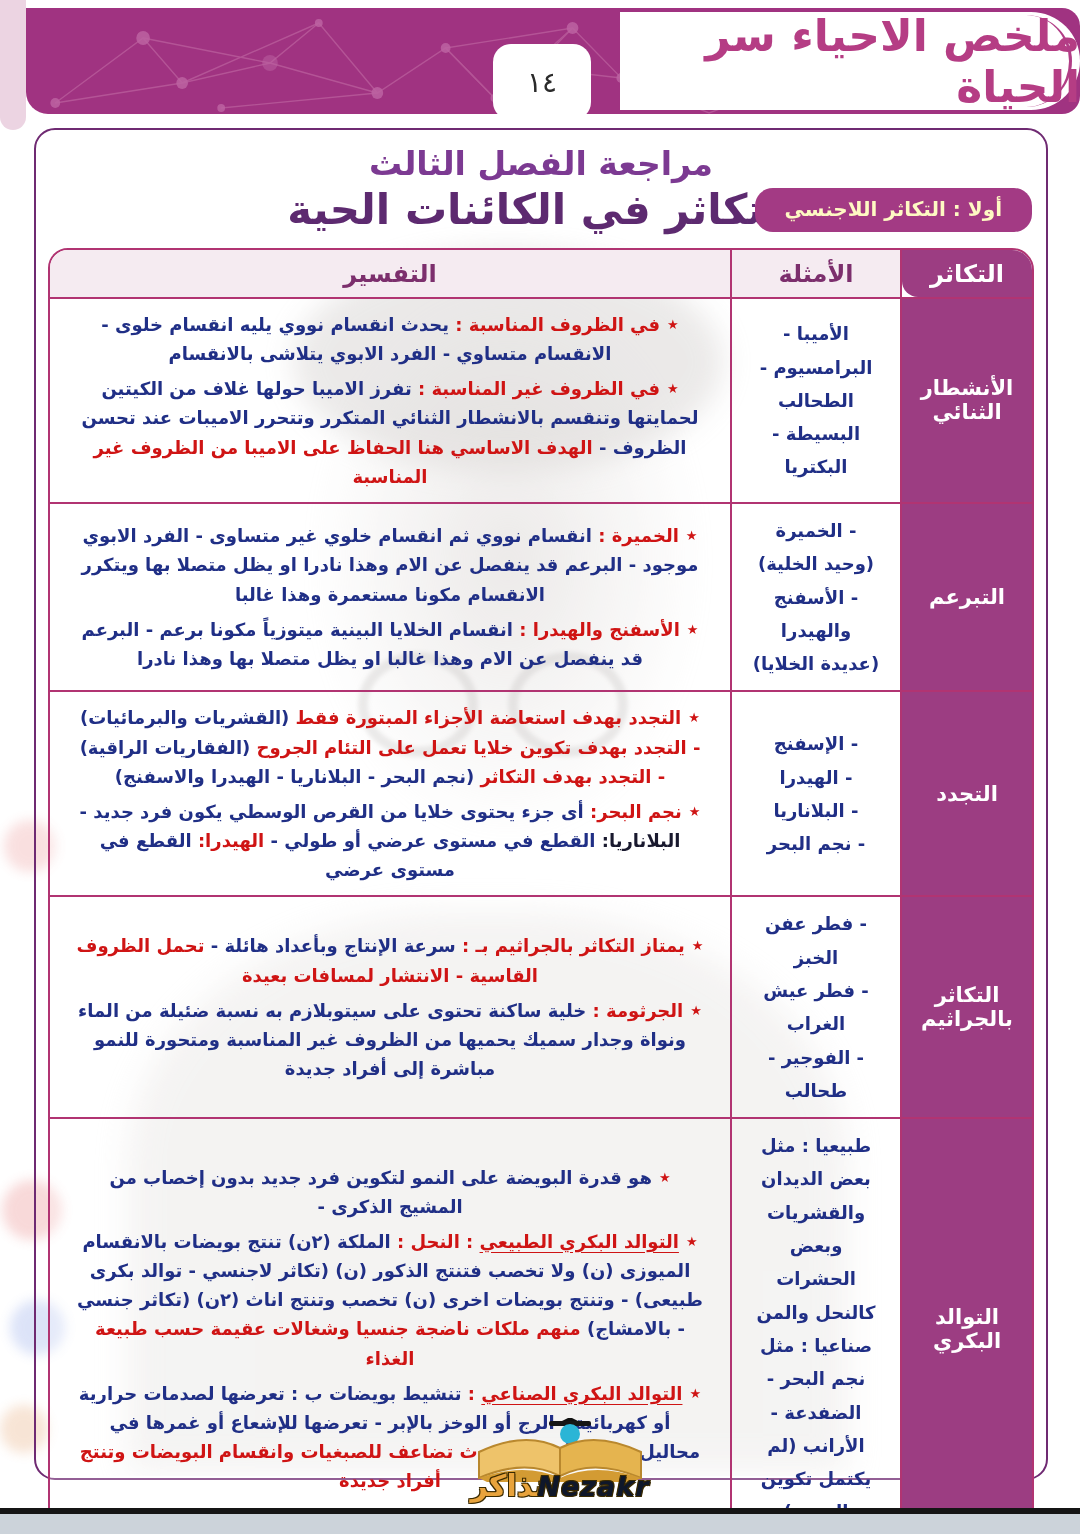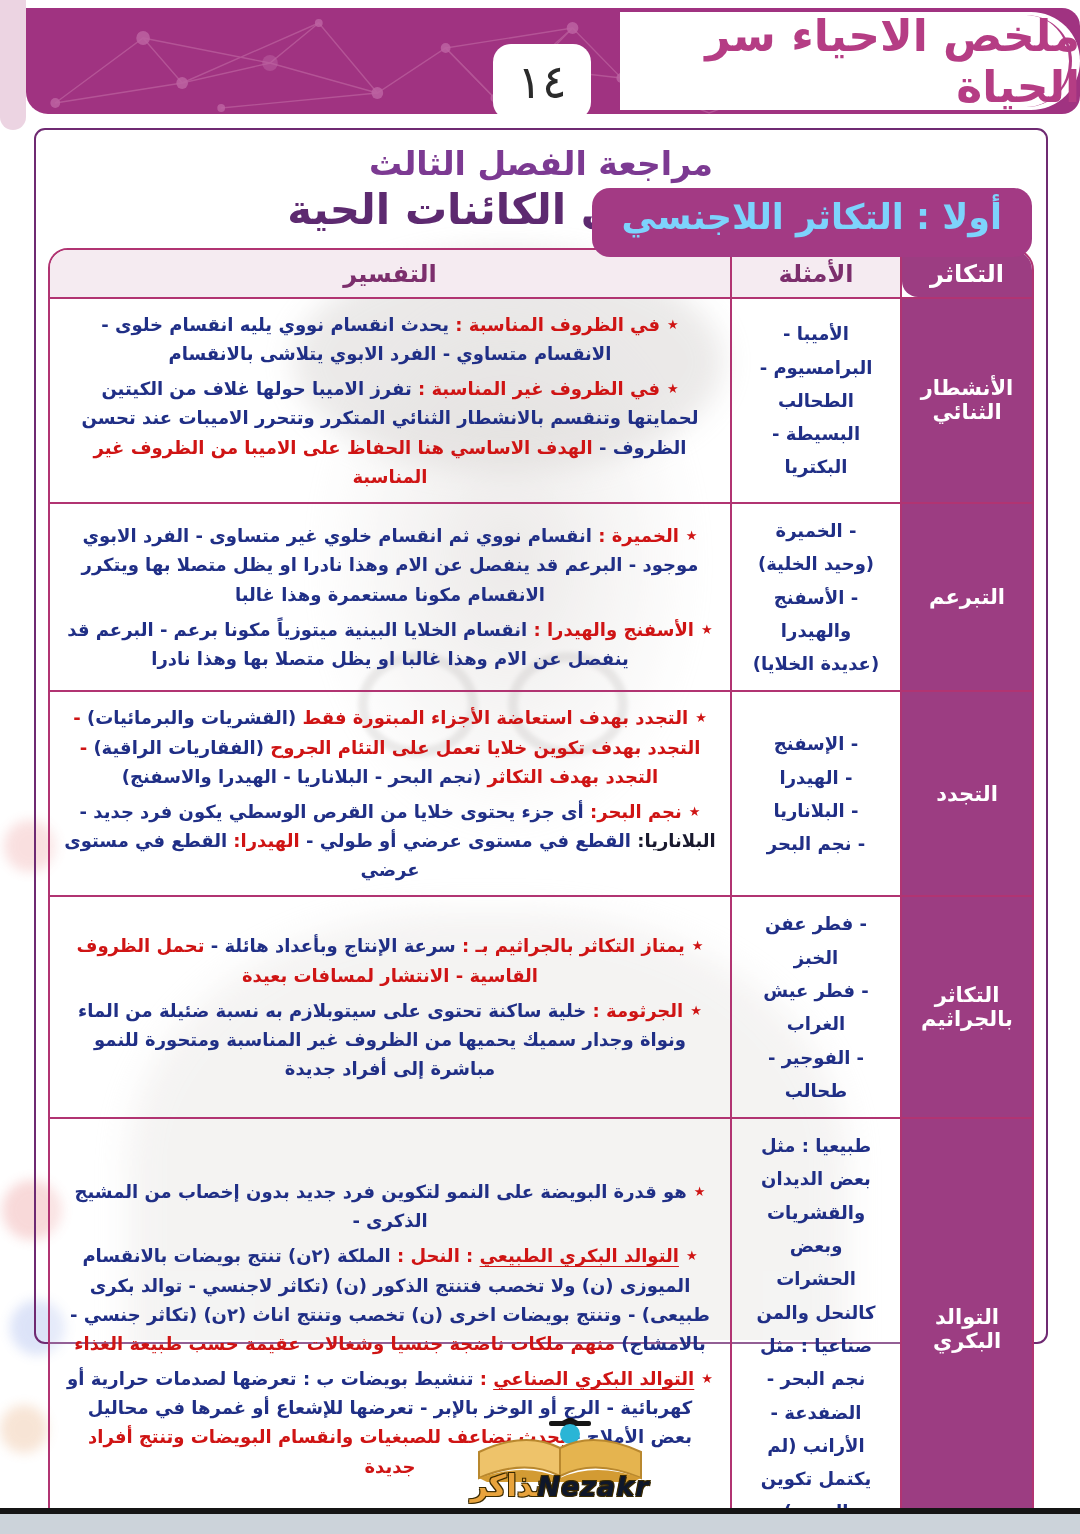--- a/index.html
+++ b/index.html
@@ -30,43 +30,43 @@
   }
   .banner-white::after{
     content:""; position:absolute; top:3px; bottom:3px; right:8px; width:70px;
     border-right:3px solid #b13d86; border-radius:0 50px 50px 0;
   }
   .banner-title{font-size:44px; font-weight:bold; color:var(--title-magenta); letter-spacing:-1px;}
   .page-tab{
     position:absolute; left:467px; top:36px; width:98px; height:76px;
     background:#fff; border-radius:18px;
     display:flex; align-items:center; justify-content:center;
-    font-size:46px; color:#2b2b2b;
+    font-size:28px; color:#2b2b2b;
   }
   
   .content-box{
-    position:absolute; left:34px; right:32px; top:128px; height:1216px;
-    border:2.5px solid var(--purple-dark); border-radius:11px;
+    position:absolute; left:34px; right:32px; top:128px; height:1352px;
+    border:2.5px solid var(--purple-dark); border-radius:21px;
     background:transparent;
   }
   .face-bg{position:absolute; inset:2px; border-radius:30px; overflow:hidden; pointer-events:none;}
   .face-bg .head{position:absolute; left:270px; top:150px; width:400px; height:560px; background:radial-gradient(closest-side,#cdc7c4,rgba(205,199,196,0));opacity:.5; filter:blur(8px); border-radius:50%;}
   .face-bg .hair{position:absolute; left:255px; top:120px; width:430px; height:220px; background:#b5afac; opacity:.35; filter:blur(14px); border-radius:50%;}
   .face-bg .lens1,.face-bg .lens2{position:absolute; top:520px; width:120px; height:105px; border:10px solid #8f8a88; border-radius:50%; opacity:.22; filter:blur(2px);}
   .face-bg .lens1{left:320px;} .face-bg .lens2{left:470px;}
   .face-bg .body{position:absolute; left:90px; top:780px; width:720px; height:560px; background:#d8d3d0; opacity:.35; filter:blur(16px); border-radius:45% 45% 0 0;}
   .deco{position:absolute; border-radius:50%; filter:blur(6px); pointer-events:none;}
   
   .titles{position:relative; z-index:2; text-align:center; padding-top:14px;}
   .review-title{font-size:33px; font-weight:bold; color:#7c3a92;}
   .main-title{font-size:42px; font-weight:bold; color:#5d2a70; margin-top:2px;}
   .badge{
     position:absolute; z-index:3; top:58px; right:14px;
-    background:#a33a84; color:#7dd3fc; font-size:35px; font-weight:bold;
-    padding:9px 30px 20px; border-radius:18px;
+    background:#a33a84; color:#fef9c3; font-size:20px; font-weight:bold;
+    padding:9px 30px 11px; border-radius:18px;
   }
   
   .rtable{
     position:relative; z-index:2; margin:14px 12px 0;
     border:2.5px solid var(--tborder); border-radius:20px 22px 26px 26px;
     overflow:hidden; background:rgba(255,255,255,.25);
   }
   .thead,.trow{display:grid; grid-template-columns:130px 172px 1fr;}
   .thead{height:47px;}
   .th{display:flex; align-items:center; justify-content:center; font-weight:bold;}
@@ -81,21 +81,21 @@
   .td-ex{
     border-left:2px solid var(--tborder); border-right:2px solid var(--tborder);
     display:flex; flex-direction:column; justify-content:center;
     padding:10px 20px; text-align:center;
     color:var(--blue); font-weight:bold; font-size:18px; line-height:1.85;
   }
   .td-expl{
     display:flex; flex-direction:column; justify-content:center;
     padding:8px 14px; font-size:18px; font-weight:bold; line-height:1.62; text-align:center;
   }
-  .bullet{margin:3px 0;}
+  .bullet{margin:3px 12px;}
   .star{color:var(--red); font-size:13px; vertical-align:2px; margin-left:7px;}
   .seg-red{color:var(--red);} .seg-blue{color:var(--blue);}
   .seg-dark{color:var(--dark);}
   .u{text-decoration:underline; text-underline-offset:4px;}
   
   .brand{position:absolute; z-index:6; left:430px; top:1418px; width:260px; height:96px; text-align:center;}
   .brand svg{display:block; margin:0 auto;}
   .brand-text{margin-top:-14px; font-weight:bold;}
   .brand-text .lg-en{font-style:italic; font-size:27px; color:#0f172a; letter-spacing:1px;
     text-shadow:-1px -1px 0 #3a2a00,1px -1px 0 #3a2a00,-1px 1px 0 #3a2a00,1px 1px 0 #3a2a00;}

